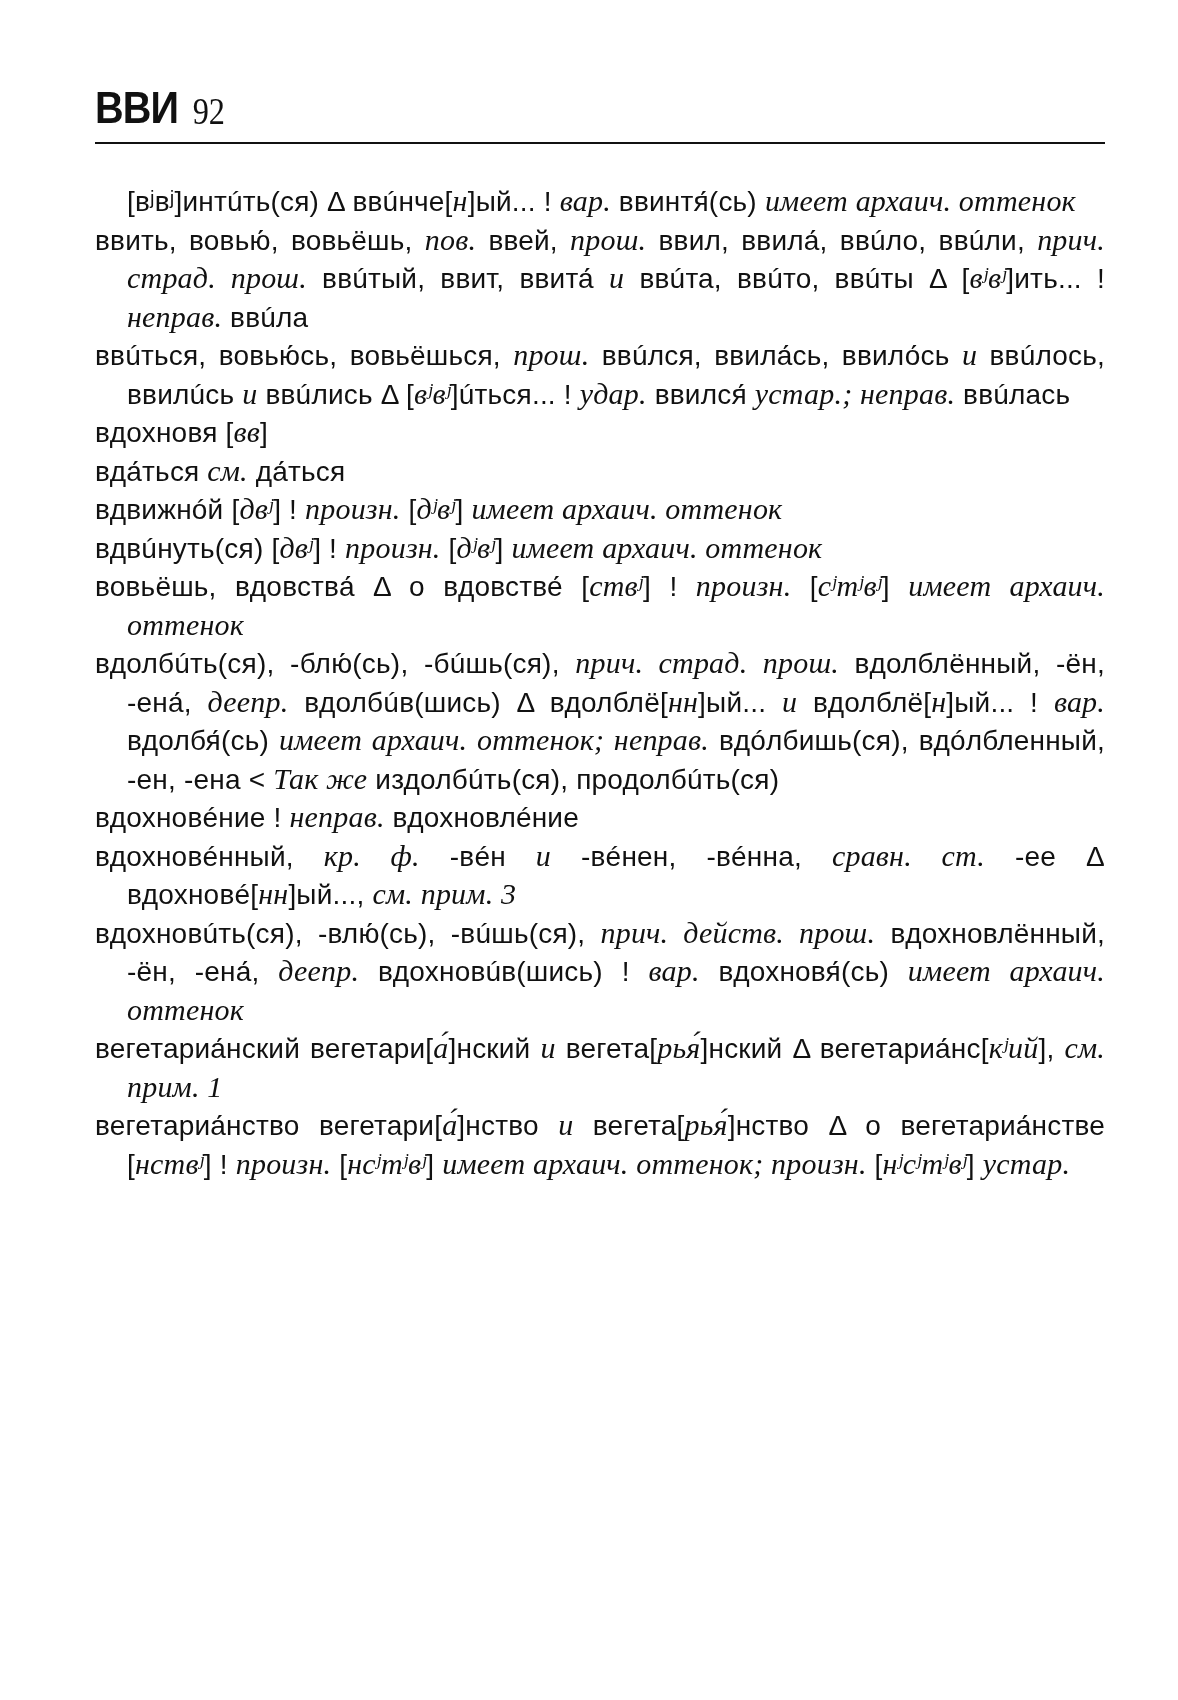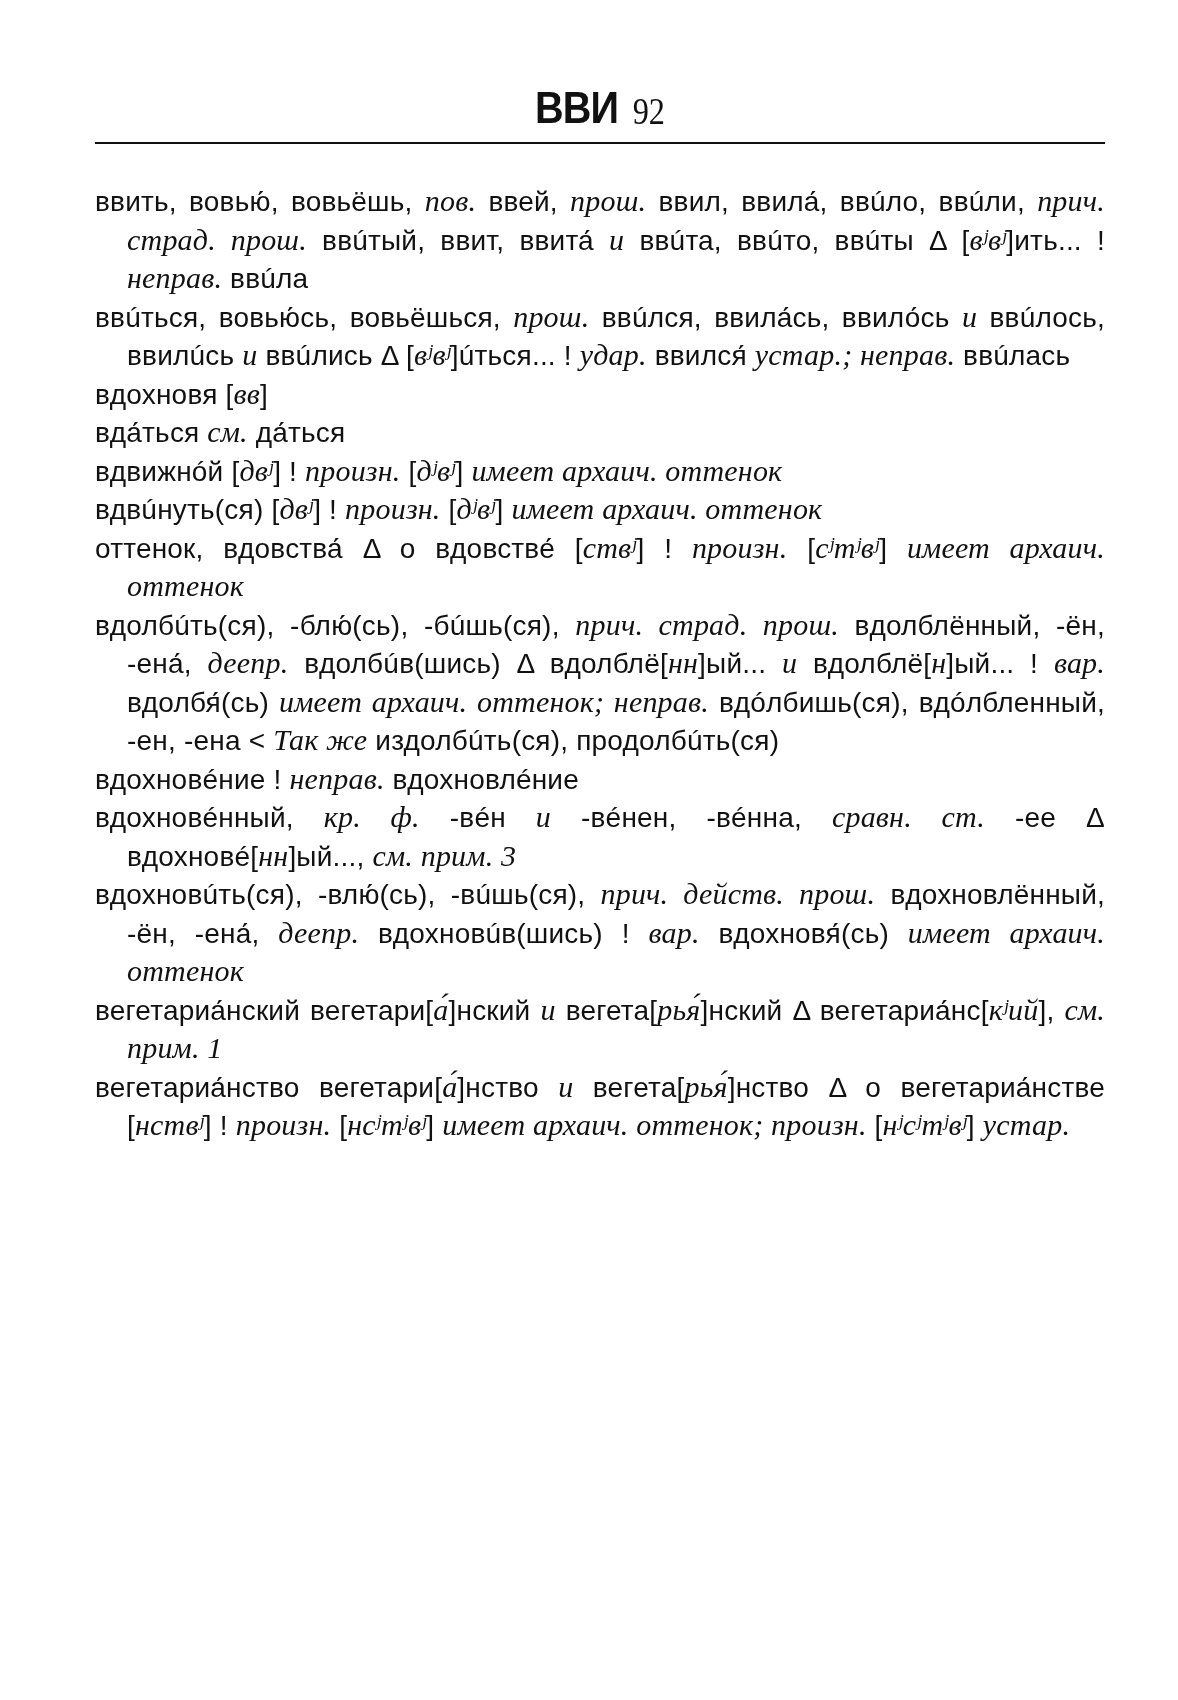--- a/index.html
+++ b/index.html
@@ -1,19 +1,19 @@
 <!DOCTYPE html>
 <html><head>
 <meta charset="utf-8">
 <style>
   html, body { margin:0; padding:0; background:#ffffff; }
   body { width:1178px; height:1700px; position:relative; overflow:hidden;
          font-family:"Liberation Serif", serif; color:#111; }
   .page { position:absolute; left:95px; top:78px; width:1010px; }
-  .header { display:flex; justify-content:center; align-items:flex-end;
+  .header { display:flex; justify-content:flex-start; align-items:flex-end;
             height:52px; }
   .header-title { font-family:"Liberation Sans", sans-serif; font-weight:bold;
                   font-size:44px; letter-spacing:-1px; line-height:1; transform:scaleX(0.9); transform-origin:left bottom; }
   .header-page { font-size:38px; line-height:1; transform:scaleX(0.85); transform-origin:right bottom; }
   .rule { height:2px; background:#111; margin-top:12px; }
   .entries { margin-top:38px; }
   .entry { font-family:"Liberation Sans", sans-serif; font-size:28px; line-height:37.5px;
            padding-left:32px; text-indent:-32px; text-align:justify;
            letter-spacing:0.2px; }
   .entry.cont { padding-left:32px; text-indent:0; }
@@ -23,27 +23,28 @@
 </head>
 <body>
 
 <div class="page">
   <div class="header">
     <span class="header-title">ВВИ</span>
     <span class="header-page">92</span>
   </div>
   <div class="rule"></div>
   <div class="entries" id="entries">
+      <div class="entry cont"><span>[вʲвʲ]интúть(ся) Δ ввúнче[</span><span class="it">н</span><span>]ый... ! </span><span class="it">вар.</span><span> ввинтя́(сь) </span><span class="it">имеет архаич. оттенок</span></div>
       <div class="entry"><span class="hw">ввить,</span><span> вовью́, вовьёшь, </span><span class="it">пов.</span><span> ввей, </span><span class="it">прош.</span><span> ввил, ввила́, ввúло, ввúли, </span><span class="it">прич. страд. прош.</span><span> ввúтый, ввит, ввита́ </span><span class="it">и</span><span> ввúта, ввúто, ввúты Δ [</span><span class="it">вʲвʲ</span><span>]ить... ! </span><span class="it">неправ.</span><span> ввúла</span></div>
       <div class="entry"><span class="hw">ввúться</span><span>, вовью́сь, вовьёшься, </span><span class="it">прош.</span><span> ввúлся, ввила́сь, ввило́сь </span><span class="it">и</span><span> ввúлось, ввилúсь </span><span class="it">и</span><span> ввúлись Δ [</span><span class="it">вʲвʲ</span><span>]úться... ! </span><span class="it">удар.</span><span> ввился́ </span><span class="it">устар.; неправ.</span><span> ввúлась</span></div>
       <div class="entry"><span class="hw">вдохновя</span><span> [</span><span class="it">вв</span><span>]</span></div>
       <div class="entry"><span class="hw">вда́ться</span><span class="it"> см.</span><span> да́ться</span></div>
       <div class="entry"><span class="hw">вдвижнóй</span><span> [</span><span class="it">двʲ</span><span>] ! </span><span class="it">произн.</span><span> [</span><span class="it">дʲвʲ</span><span>] </span><span class="it">имеет архаич. оттенок</span></div>
       <div class="entry"><span class="hw">вдвúнуть(ся)</span><span> [</span><span class="it">двʲ</span><span>] ! </span><span class="it">произн.</span><span> [</span><span class="it">дʲвʲ</span><span>] </span><span class="it">имеет архаич. оттенок</span></div>
-      <div class="entry"><span class="hw">оттенок,</span><span> вдовства́ Δ о вдовстве́ [</span><span class="it">ствʲ</span><span>] ! </span><span class="it">произн.</span><span> [</span><span class="it">сʲтʲвʲ</span><span>] </span><span class="it">имеет архаич. оттенок</span></div>
+      <div class="entry"><span class="hw">вовьёшь,</span><span> вдовства́ Δ о вдовстве́ [</span><span class="it">ствʲ</span><span>] ! </span><span class="it">произн.</span><span> [</span><span class="it">сʲтʲвʲ</span><span>] </span><span class="it">имеет архаич. оттенок</span></div>
       <div class="entry"><span class="hw">вдолбúть(ся)</span><span>, -блю́(сь), -бúшь(ся), </span><span class="it">прич. страд. прош.</span><span> вдолблённый, -ён, -ена́, </span><span class="it">деепр.</span><span> вдолбúв(шись) Δ вдолблё[</span><span class="it">нн</span><span>]ый... </span><span class="it">и</span><span> вдолблё[</span><span class="it">н</span><span>]ый... ! </span><span class="it">вар.</span><span> вдолбя́(сь) </span><span class="it">имеет архаич. оттенок; неправ.</span><span> вдóлбишь(ся), вдóлбленный, -ен, -ена &lt; </span><span class="it">Так же</span><span> издолбúть(ся), продолбúть(ся)</span></div>
       <div class="entry"><span class="hw">вдохновéние</span><span> ! </span><span class="it">неправ.</span><span> вдохновлéние</span></div>
       <div class="entry"><span class="hw">вдохновéнный,</span><span> </span><span class="it">кр. ф.</span><span> -вéн </span><span class="it">и</span><span> -вéнен, -вéнна, </span><span class="it">сравн. ст.</span><span> -ее Δ вдохновé[</span><span class="it">нн</span><span>]ый..., </span><span class="it">см. прим. 3</span></div>
       <div class="entry"><span class="hw">вдохновúть(ся)</span><span>, -влю́(сь), -вúшь(ся), </span><span class="it">прич. действ. прош.</span><span> вдохновлённый, -ён, -ена́, </span><span class="it">деепр.</span><span> вдохновúв(шись) ! </span><span class="it">вар.</span><span> вдохновя́(сь) </span><span class="it">имеет архаич. оттенок</span></div>
       <div class="entry"><span class="hw">вегетариа́нский</span><span> вегетари[</span><span class="it">а́</span><span>]нский </span><span class="it">и</span><span> вегета[</span><span class="it">рья́</span><span>]нский Δ вегетариа́нс[</span><span class="it">кʲий</span><span>], </span><span class="it">см. прим. 1</span></div>
       <div class="entry"><span class="hw">вегетариа́нство</span><span> вегетари[</span><span class="it">а́</span><span>]нство </span><span class="it">и</span><span> вегета[</span><span class="it">рья́</span><span>]нство Δ о вегетариа́нстве [</span><span class="it">нствʲ</span><span>] ! </span><span class="it">произн.</span><span> [</span><span class="it">нсʲтʲвʲ</span><span>] </span><span class="it">имеет архаич. оттенок; произн.</span><span> [</span><span class="it">нʲсʲтʲвʲ</span><span>] </span><span class="it">устар.</span></div>
     </div>
 </div>
 
 </body></html>

